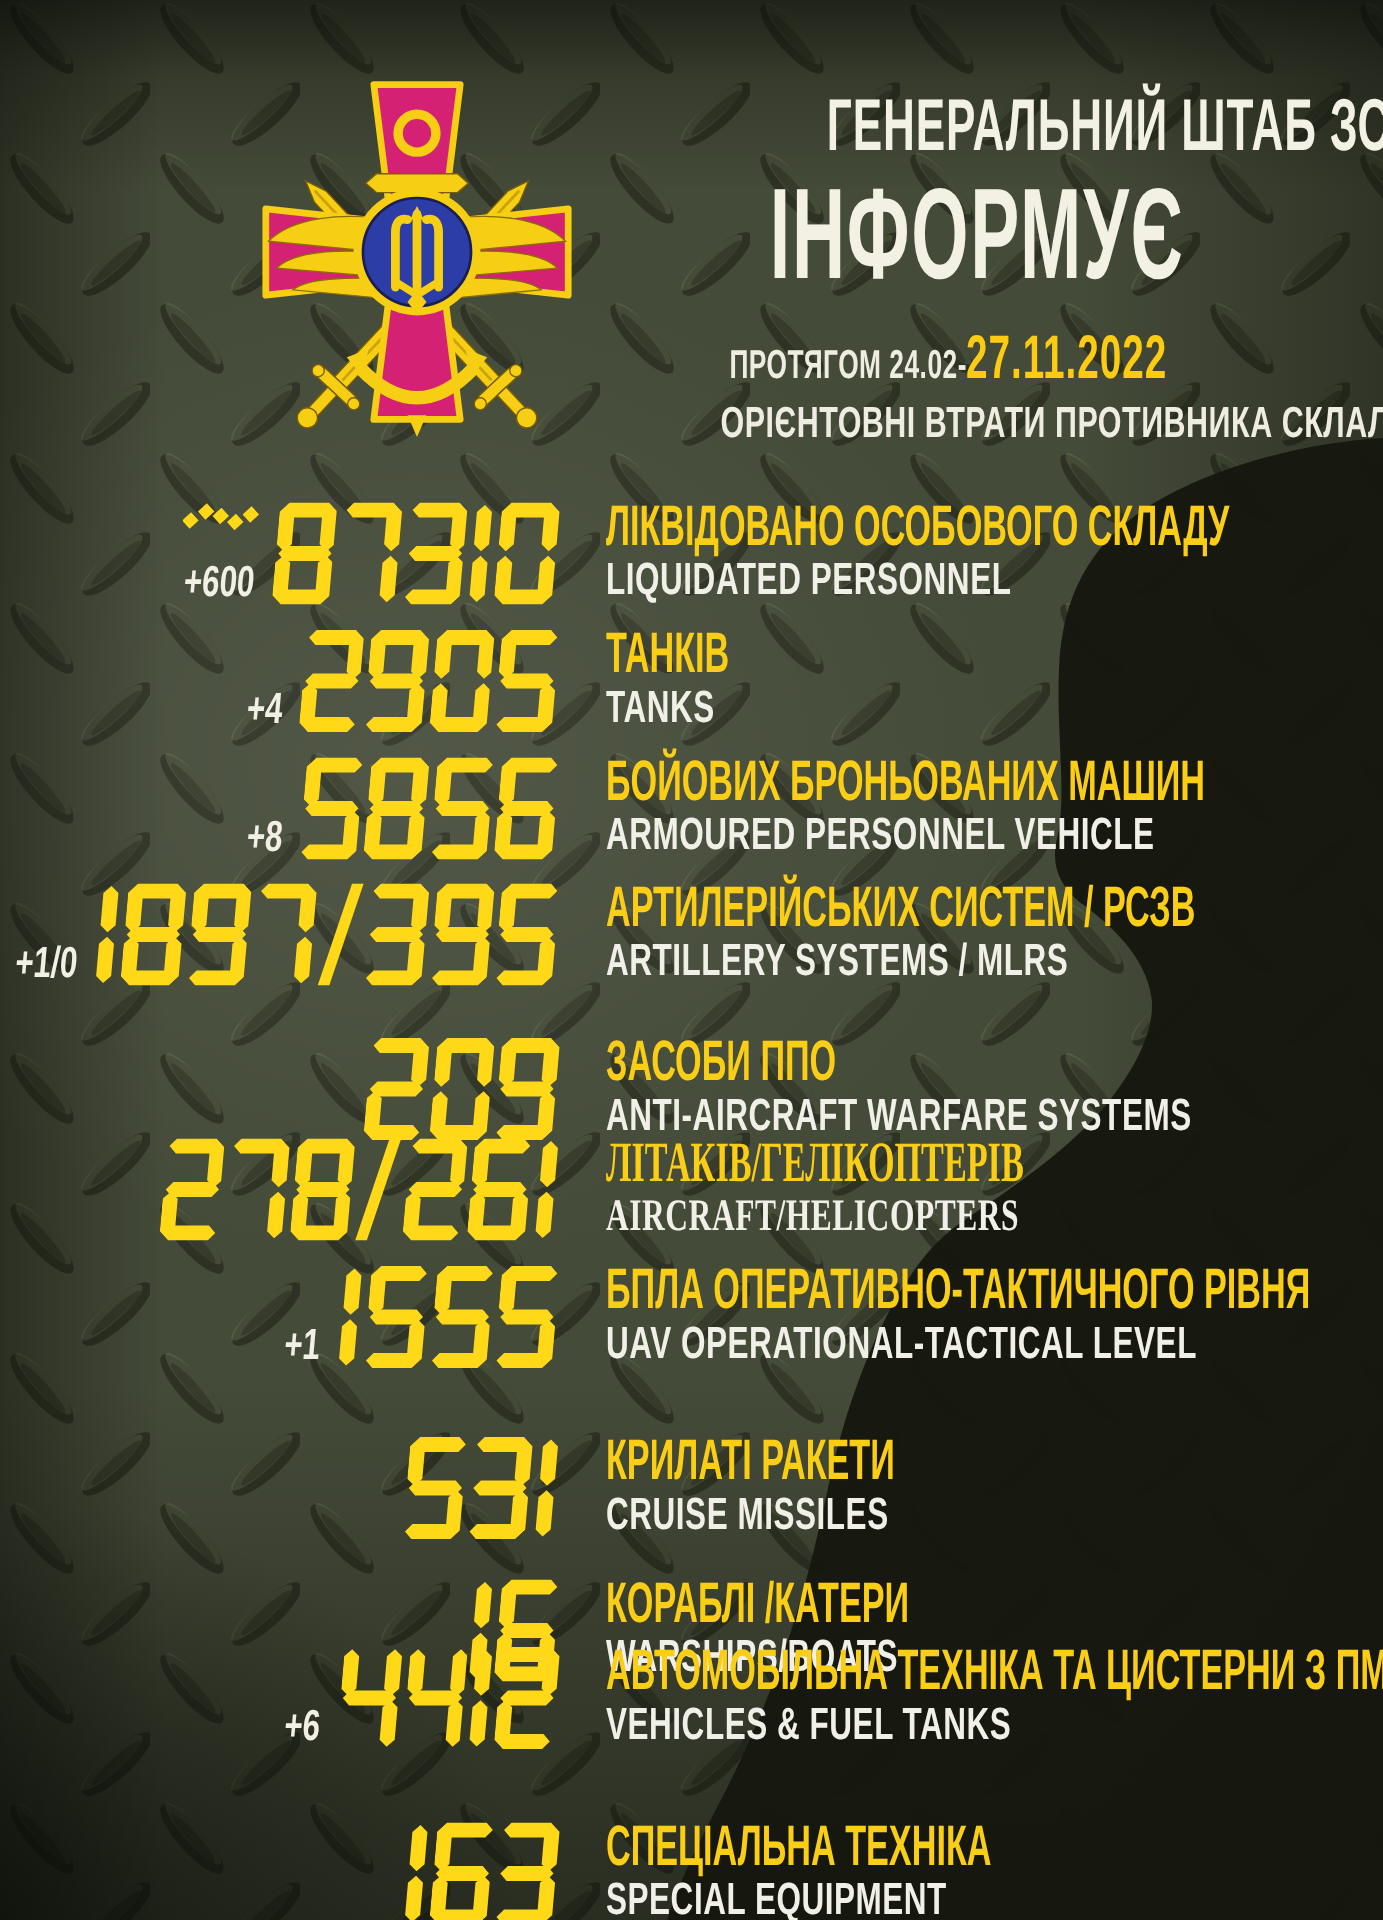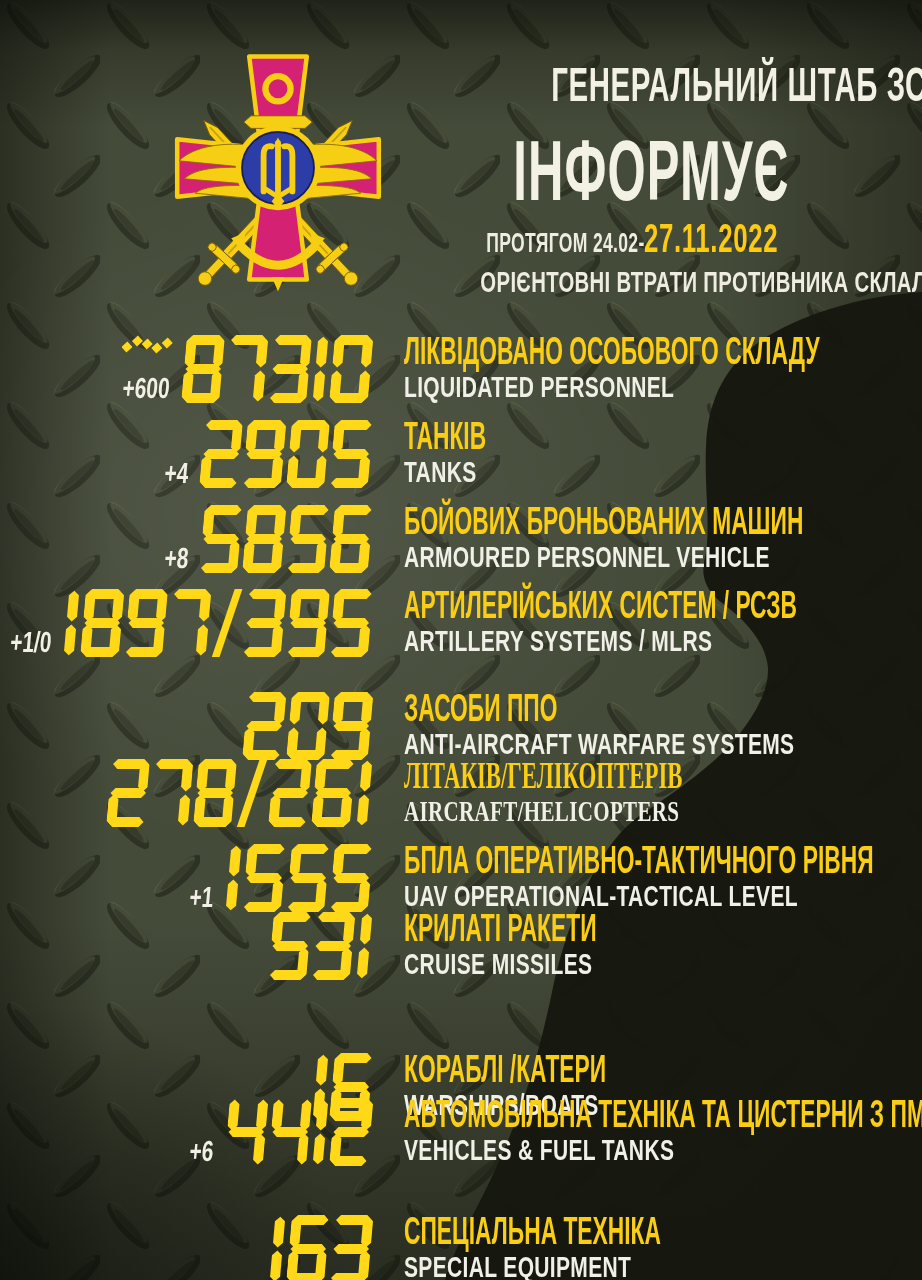--- a/index.html
+++ b/index.html
@@ -15,21 +15,21 @@
     background:
       radial-gradient(ellipse 620px 520px at 30% 40%, rgba(255,255,255,0.07), rgba(0,0,0,0) 65%),
       linear-gradient(to bottom, rgba(8,10,5,0.62) 0%, rgba(8,10,5,0.25) 4%, rgba(0,0,0,0) 10%, rgba(0,0,0,0) 72%, rgba(8,10,5,0.45) 100%),
       linear-gradient(to right, rgba(8,10,5,0.42) 0%, rgba(0,0,0,0) 12%, rgba(0,0,0,0) 78%, rgba(8,10,5,0.35) 100%),
       radial-gradient(ellipse 500px 400px at 0% 100%, rgba(5,7,3,0.5), rgba(0,0,0,0) 70%);
   }
   .hline{position:absolute;left:380px;right:0;text-align:center;line-height:1;white-space:nowrap;}
   .hline > span{display:inline-block;line-height:1;}
   #title-line{top:60px;}
   #title-line span{font-size:49px;font-weight:700;color:#f3f0e4;transform:scaleX(0.60);transform-origin:50% 0;letter-spacing:1px;}
-  #informs-line{top:127px;text-decoration:underline;}
+  #informs-line{top:113px;text-decoration:underline;}
   #informs-line span{font-size:86px;font-weight:700;color:#f3f0e4;transform:scaleX(0.57);transform-origin:50% 0;letter-spacing:2px;}
   #period-line{top:218px;left:356px;right:20px;}
   #period-prefix{font-size:27px;font-weight:700;color:#efede2;transform:scaleX(0.65);transform-origin:100% 100%;vertical-align:baseline;letter-spacing:0.5px;}
   #period-date{font-size:41px;font-weight:700;color:#fccb12;transform:scaleX(0.63);transform-origin:0 100%;vertical-align:baseline;letter-spacing:1px;}
   #losses-line{top:268px;}
   #losses-line span{font-size:29px;font-weight:700;color:#efede2;transform:scaleX(0.70);transform-origin:50% 0;letter-spacing:0.5px;}
   #emblem-svg{position:absolute;left:170px;top:42px;}
   #rows{position:absolute;inset:0;}
   .row{position:absolute;left:0;width:922px;height:80px;}
   .numwrap{
@@ -476,21 +476,21 @@
               <polygon points="43.5,46 50,52 50,80 43.5,86 37,80 37,52"></polygon>
               <polygon points="2,81.5 8,75 42,75 48,81.5 42,88 8,88"></polygon>
             </svg>
           </div>
         </div>
         <div class="labels">
           <div class="ua">БПЛА ОПЕРАТИВНО-ТАКТИЧНОГО РІВНЯ</div>
           <div class="en">UAV OPERATIONAL-TACTICAL LEVEL</div>
         </div>
       </div>
-      <div class="row" style="top: 909px;">
+      <div class="row" style="top: 955px;">
         <div class="numwrap">
           <div class="digits">
             <svg viewBox="0 0 50 88" height="68" width="38.6" fill="#ffd918">
               <polygon points="2,6.5 8,0 42,0 48,6.5 42,13 8,13"></polygon>
               <polygon points="6.5,2 13,8 13,36 6.5,42 0,36 0,8"></polygon>
               <polygon points="2,44 8,37.5 42,37.5 48,44 42,50.5 8,50.5"></polygon>
               <polygon points="43.5,46 50,52 50,80 43.5,86 37,80 37,52"></polygon>
               <polygon points="2,81.5 8,75 42,75 48,81.5 42,88 8,88"></polygon>
             </svg>
             <svg viewBox="0 0 50 88" height="68" width="38.6" fill="#ffd918">

